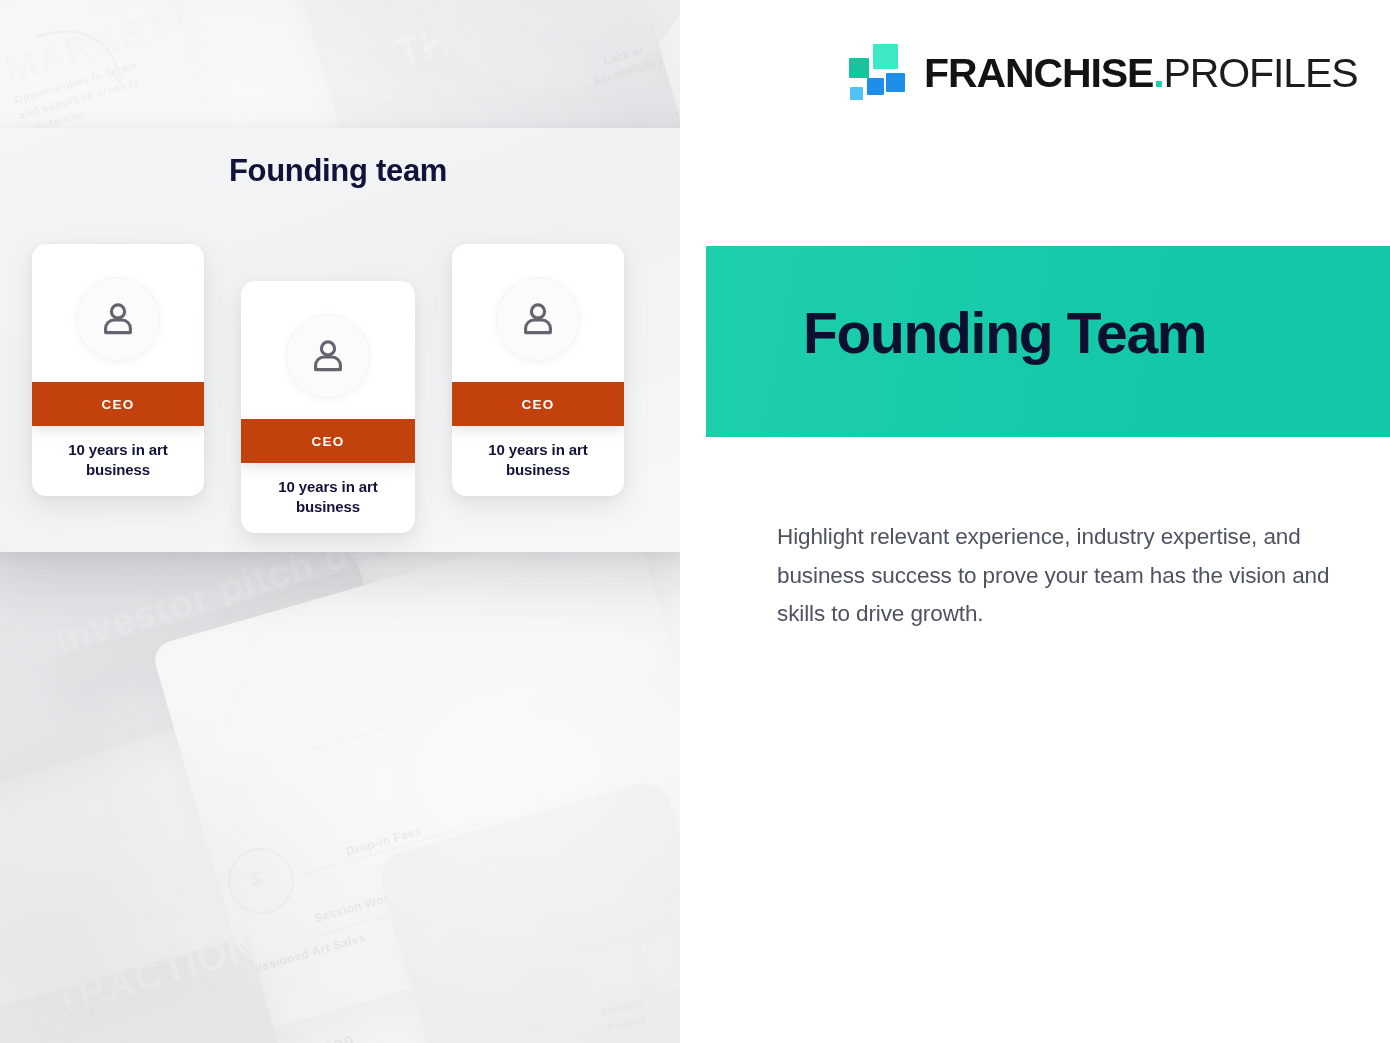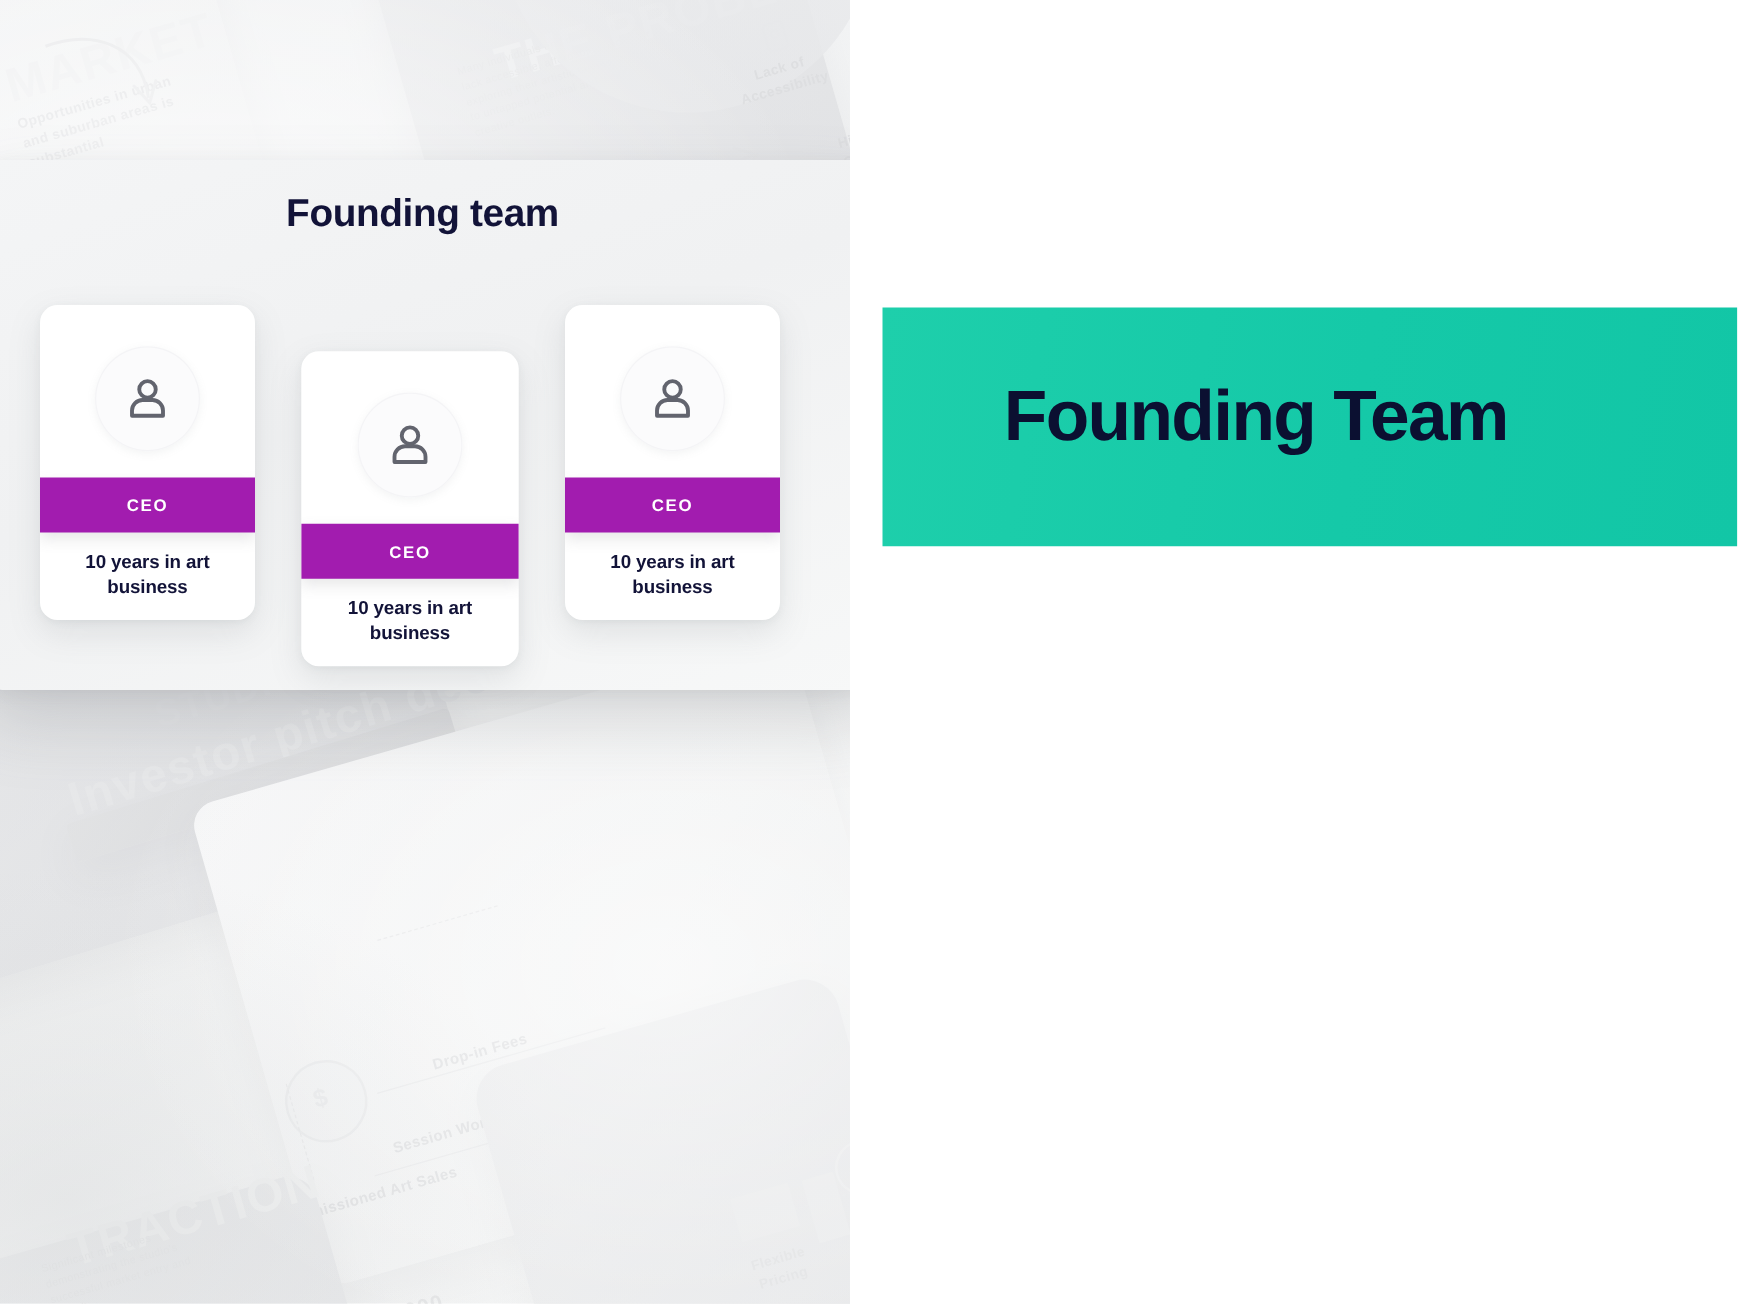--- a/index.html
+++ b/index.html
@@ -167,21 +167,21 @@
     background: #fbfbfc;
     box-shadow: inset 0 0 0 1px #f4f4f6, 0 2px 7px rgba(140,144,150,.10);
     display: flex;
     align-items: center;
     justify-content: center;
   }
   .avatar svg { display: block; }
   .role-band {
     position: absolute;
     left: 0; right: 0;
-    background: #a21caf;
+    background: #c2410c;
     display: flex;
     align-items: center;
     justify-content: center;
     box-shadow: 0 5px 11px rgba(110,114,120,.17);
   }
   .role-band span {
     font-size: 13.5px;
     font-weight: 800;
     color: #ffffff;
     letter-spacing: 1.3px;
@@ -419,22 +419,37 @@
       </div>
       <div class="role-band" style="top:138px; height:44px;">
         <span>CEO</span>
       </div>
       <div class="member-caption" style="top:196px;">10 years in art business</div>
     </div>
   </div>
 
   <div class="right">
 
+    <div class="logo">
+      <div class="logo-mark">
+        <i style="left:25px; top:2px;  width:25px; height:25px; background:#3FE8C4;"></i>
+        <i style="left:1px;  top:16px; width:20px; height:20px; background:#18C4A0;"></i>
+        <i style="left:38px; top:31px; width:19px; height:19px; background:#1E8FE8;"></i>
+        <i style="left:19px; top:36px; width:17px; height:17px; background:#1E8FE8;"></i>
+        <i style="left:2px;  top:45px; width:13px; height:13px; background:#4FC3F7;"></i>
+      </div>
+      <div class="logo-word">
+        <span class="lw-bold">FRANCHISE</span>
+        <span class="lw-dot">.</span>
+        <span class="lw-light">PROFILES</span>
+      </div>
+    </div>
 
     <div class="banner">
       <div class="banner-title">Founding Team</div>
     </div>
 
     <div class="body-copy">
+      <p>Highlight relevant experience, industry expertise, and business success to prove your team has the vision and skills to drive growth.</p>
     </div>
   </div>
 
 </div>
 
 </body></html>

